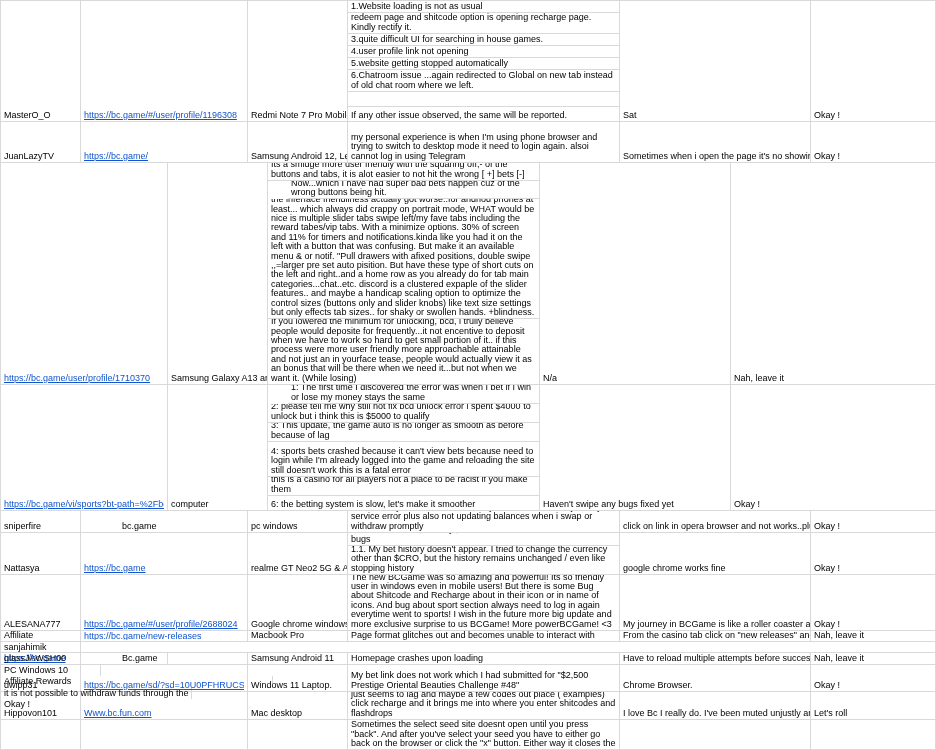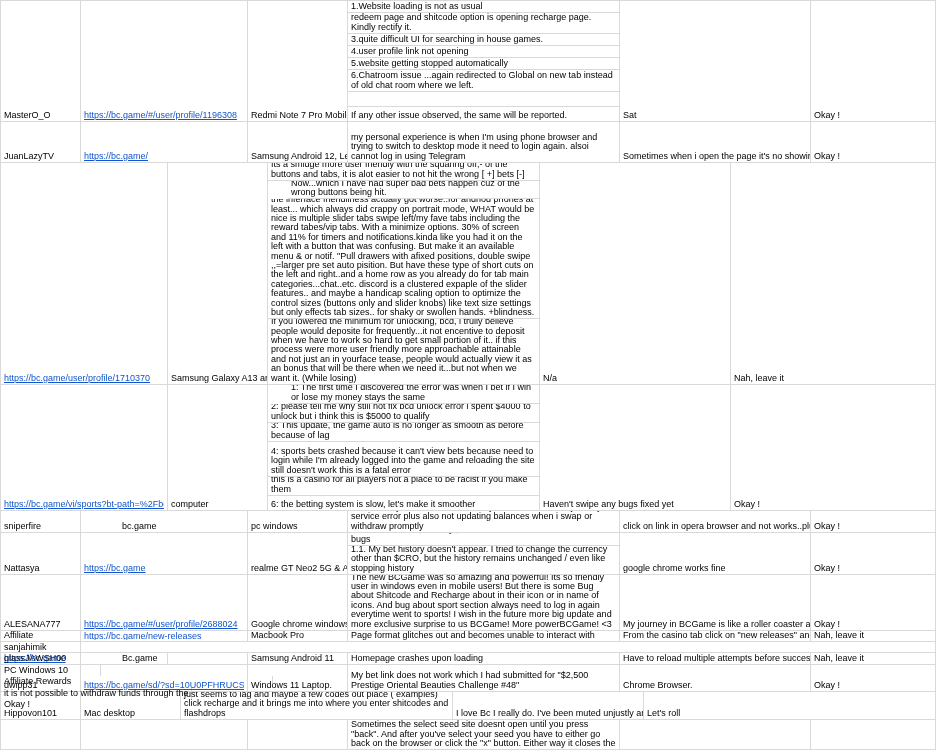--- a/index.html
+++ b/index.html
@@ -347,20 +347,23 @@
           <span>Chrome Browser.</span>
         </div>
         <div class="cell col-f">
           <span>Okay !</span>
         </div>
       </div>
       <div class="group" style="height: 28px;">
         <div class="cell col-a">
           <span>Hippovon101</span>
         </div>
+        <div class="cell col-b">
+          <a class="url">Www.bc.fun.com</a>
+        </div>
         <div class="cell col-c">
           <span>Mac desktop</span>
         </div>
         <div class="col-d">
           <div class="subcell grow">
             <span>Honestly I was just used to the old user face I like the new one it just seems to lag and maybe a few codes out place ( examples) click recharge and it brings me into where you enter shitcodes and flashdrops</span>
           </div>
         </div>
         <div class="cell col-e">
           <span>I love Bc I really do. I've been muted unjustly and would li</span>

